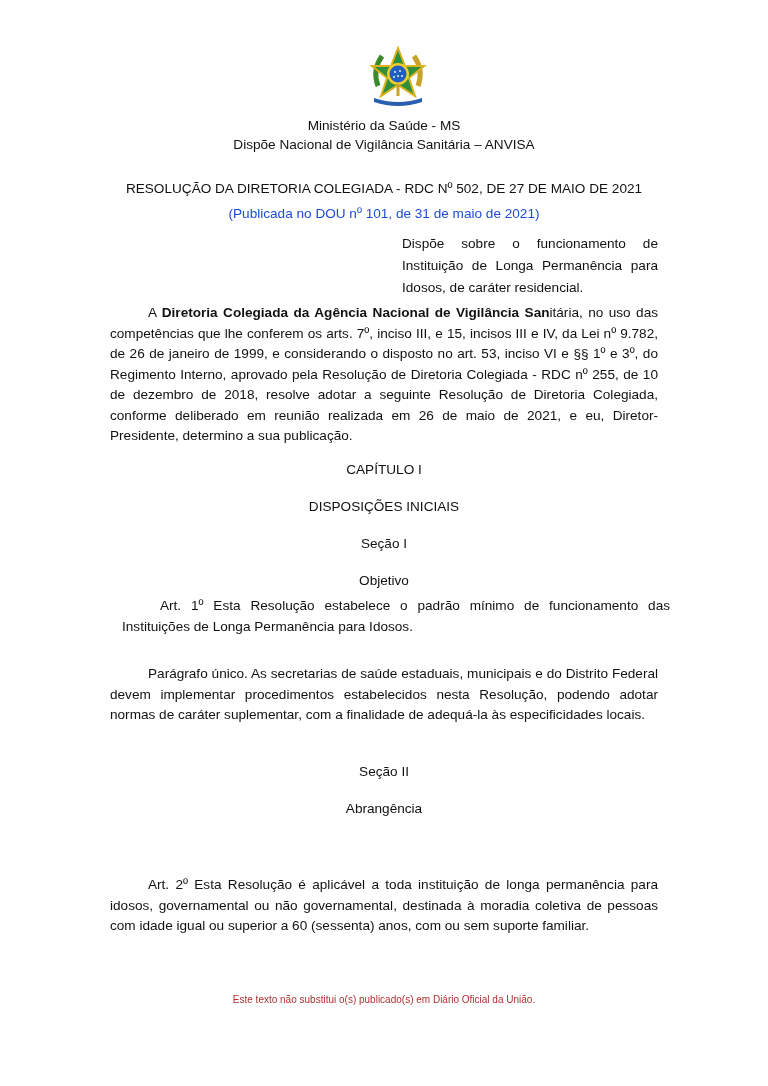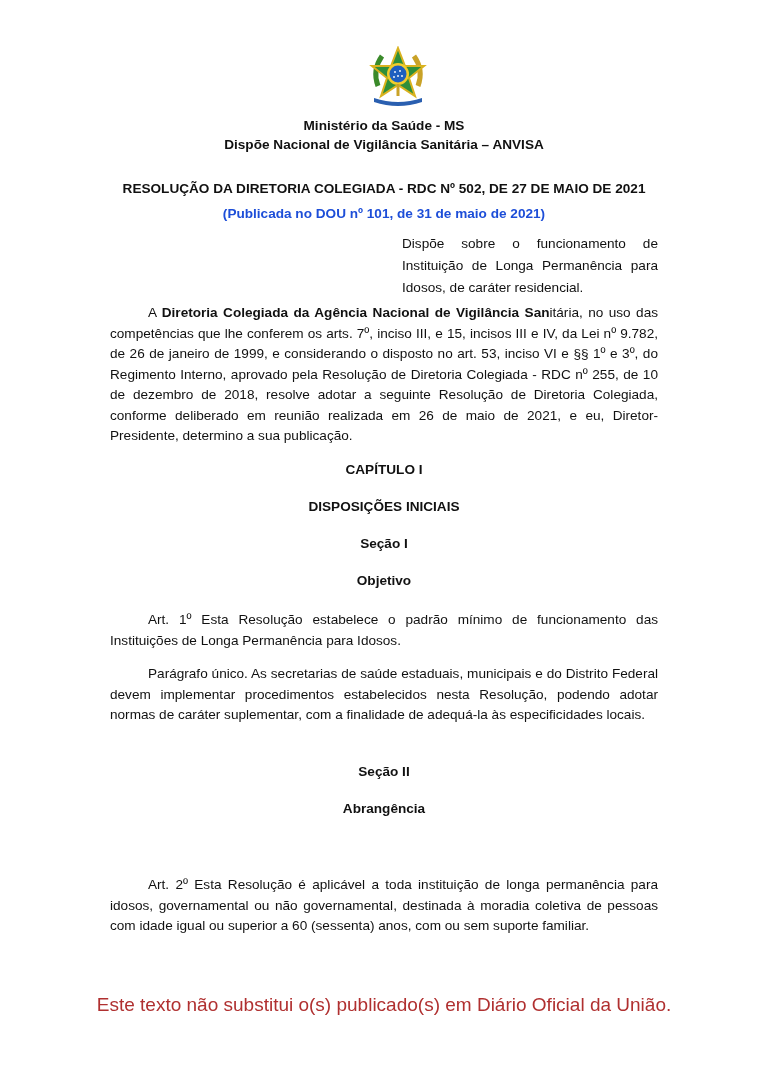--- a/index.html
+++ b/index.html
@@ -1,25 +1,25 @@
 <!DOCTYPE html>
 <html><head>
   <meta charset="utf-8">
   <style>
     html, body { margin: 0; padding: 0; background: #ffffff; }
     body { width: 768px; height: 1086px; position: relative; overflow: hidden;
       font-family: "Liberation Sans", sans-serif; color: #111; }
     .page { position: absolute; left: 0; top: 0; width: 768px; height: 1086px; }
     .emblem { position: absolute; left: 368px; top: 46px; width: 60px; height: 62px; }
-    .center { position: absolute; left: 0; width: 768px; text-align: center; font-size: 13.6px; font-weight: bold; }
+    .center { position: absolute; left: 0; width: 768px; text-align: center; font-size: 13.6px; font-weight: normal; }
     .blue { color: #1d4ed8; }
     .ementa { position: absolute; left: 402px; width: 256px; font-size: 13.6px; line-height: 22px; text-align: justify; text-align-last: left; }
     .para { position: absolute; left: 110px; width: 548px; font-size: 13.6px; line-height: 20.5px; text-align: justify; }
     .para .indent { display: inline-block; width: 38px; }
-    .footer { position: absolute; left: 0; width: 768px; top: 994px; text-align: center; font-size: 19px; color: #b03030; }
+    .footer { position: absolute; left: 0; width: 768px; top: 994px; text-align: center; font-size: 10px; color: #b03030; }
     b { font-weight: bold; }
   </style>
 </head>
 <body>
 
 <div class="page">
 
   <svg class="emblem" viewBox="0 0 60 62">
 
     <path d="M10 40 Q4 24 14 10" stroke="#3a8a2a" stroke-width="5" fill="none"></path>
@@ -49,21 +49,21 @@
   <div class="ementa" style="top:233px;">Dispõe sobre o funcionamento de Instituição de Longa Permanência para Idosos, de caráter residencial.</div>
 
   <div class="para" style="top:303px;"><span class="indent"></span><span>A </span><b>Diretoria Colegiada da Agência Nacional de Vigilância San</b><span>itária, no uso das competências que lhe conferem os arts. 7º, inciso III, e 15, incisos III e IV, da Lei nº 9.782, de 26 de janeiro de 1999, e considerando o disposto no art. 53, inciso VI e §§ 1º e 3º, do Regimento Interno, aprovado pela Resolução de Diretoria Colegiada - RDC nº 255, de 10 de dezembro de 2018, resolve adotar a seguinte Resolução de Diretoria Colegiada, conforme deliberado em reunião realizada em 26 de maio de 2021, e eu, Diretor-Presidente, determino a sua publicação.</span></div>
 
   <div class="center" style="top:462px;">CAPÍTULO I</div>
   <div class="center" style="top:499px;">DISPOSIÇÕES INICIAIS</div>
 
   <div class="center" style="top:536px;">Seção I</div>
   <div class="center" style="top:573px;">Objetivo</div>
 
-  <div class="para" style="top:610px;"><span class="indent"></span><span>Art. 1º  Esta Resolução estabelece o padrão mínimo de funcionamento das Instituições de Longa Permanência para Idosos.</span></div>
+  <div class="para" style="top:596px;margin-left:12px;"><span class="indent"></span><span>Art. 1º  Esta Resolução estabelece o padrão mínimo de funcionamento das Instituições de Longa Permanência para Idosos.</span></div>
 
   <div class="para" style="top:664px;"><span class="indent"></span><span>Parágrafo único.  As secretarias de saúde estaduais, municipais e do Distrito Federal devem implementar procedimentos estabelecidos nesta Resolução, podendo adotar normas de caráter suplementar, com a finalidade de adequá-la às especificidades locais.</span></div>
 
   <div class="center" style="top:764px;">Seção II</div>
   <div class="center" style="top:801px;">Abrangência</div>
 
   <div class="para" style="top:838px;margin-top:37px;"><span class="indent"></span><span>Art. 2º  Esta Resolução é aplicável a toda instituição de longa permanência para idosos, governamental ou não governamental, destinada à moradia coletiva de pessoas com idade igual ou superior a 60 (sessenta) anos, com ou sem suporte familiar.</span></div>
 
   <div class="footer">Este texto não substitui o(s) publicado(s) em Diário Oficial da União.</div>
 </div>

